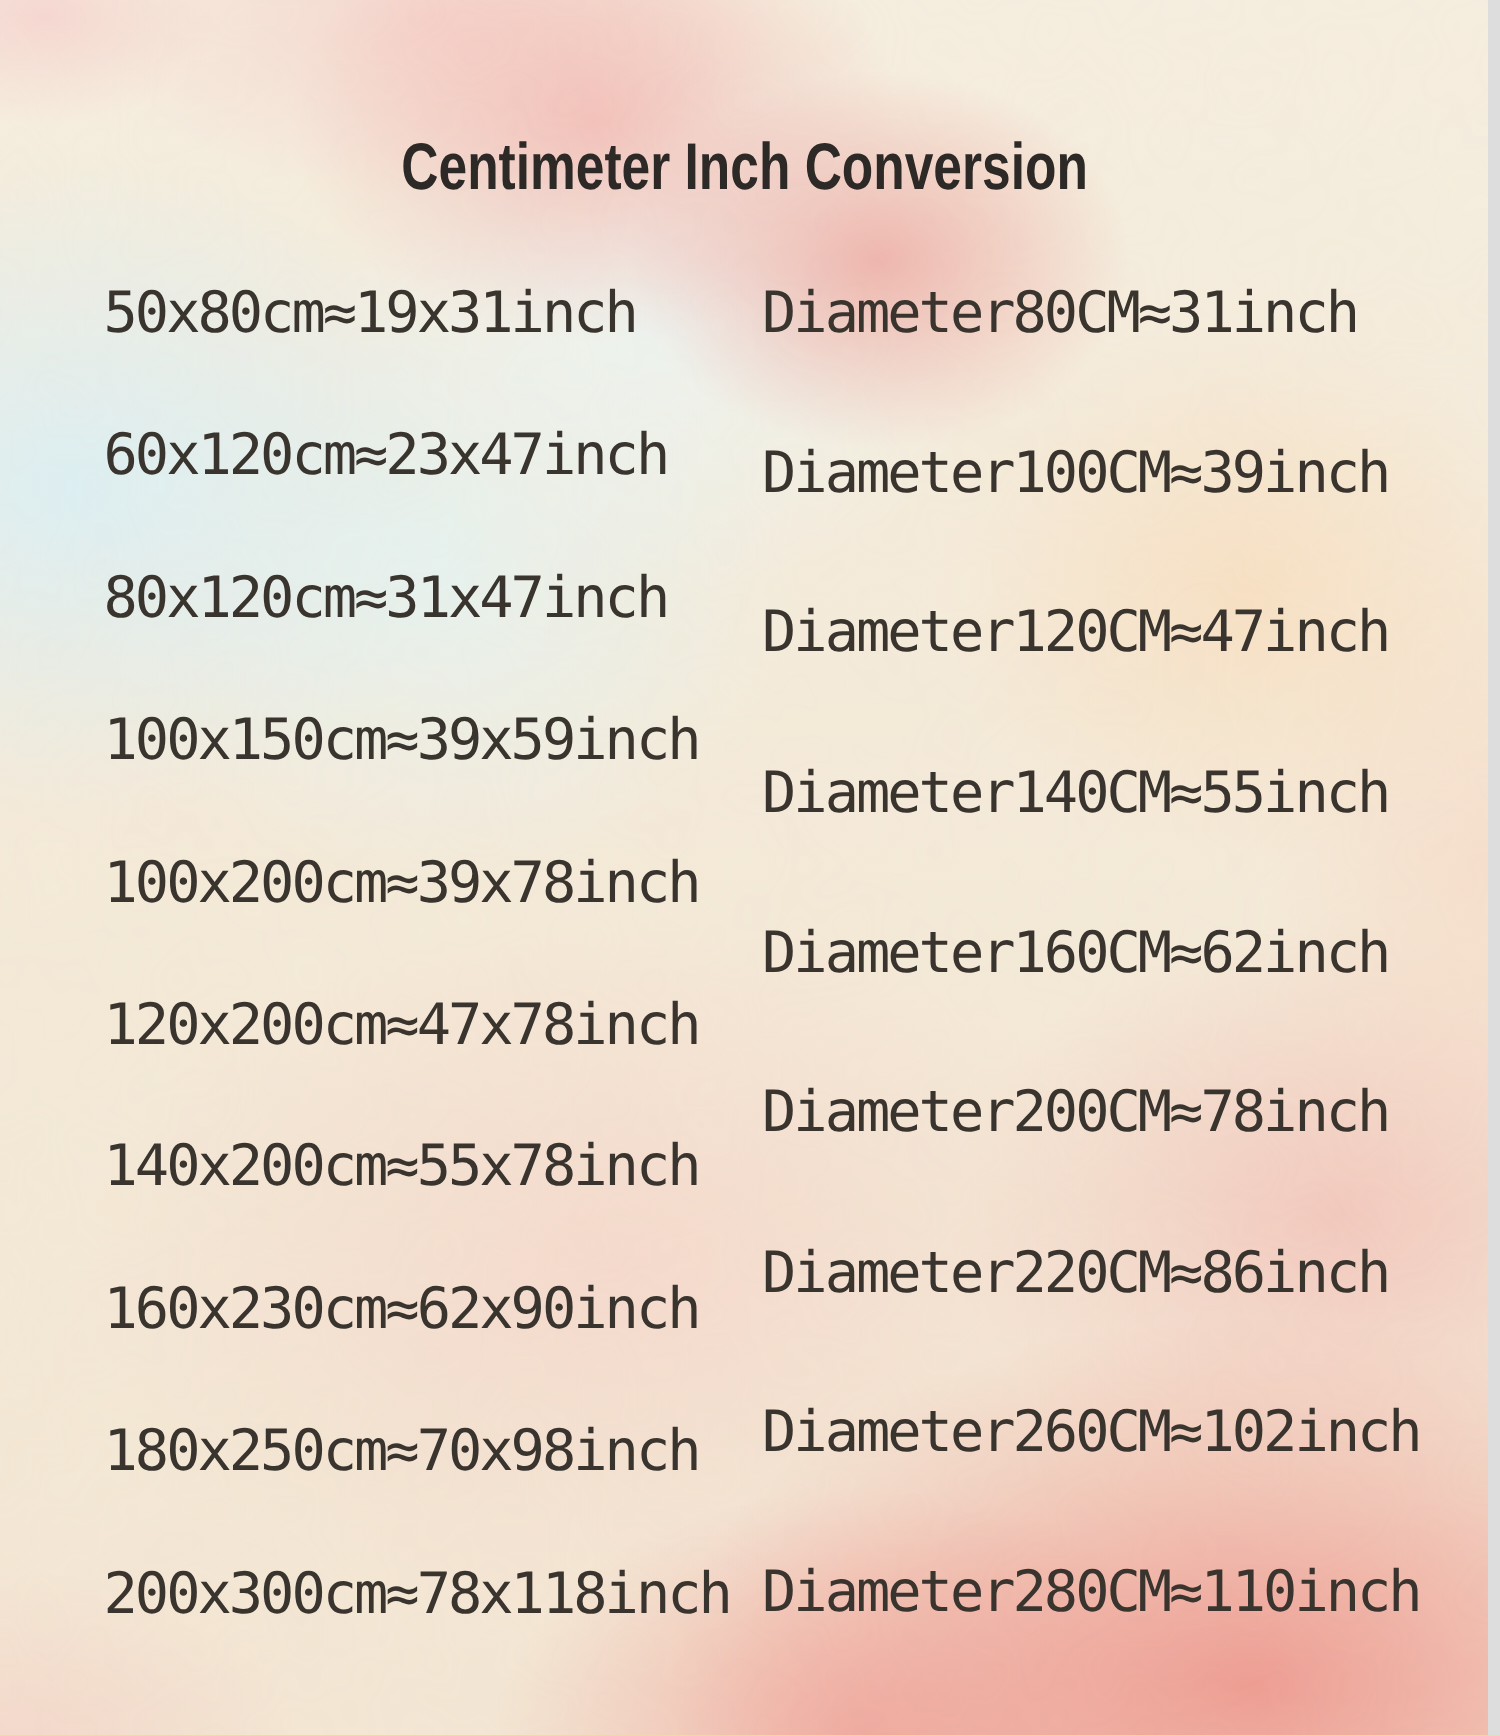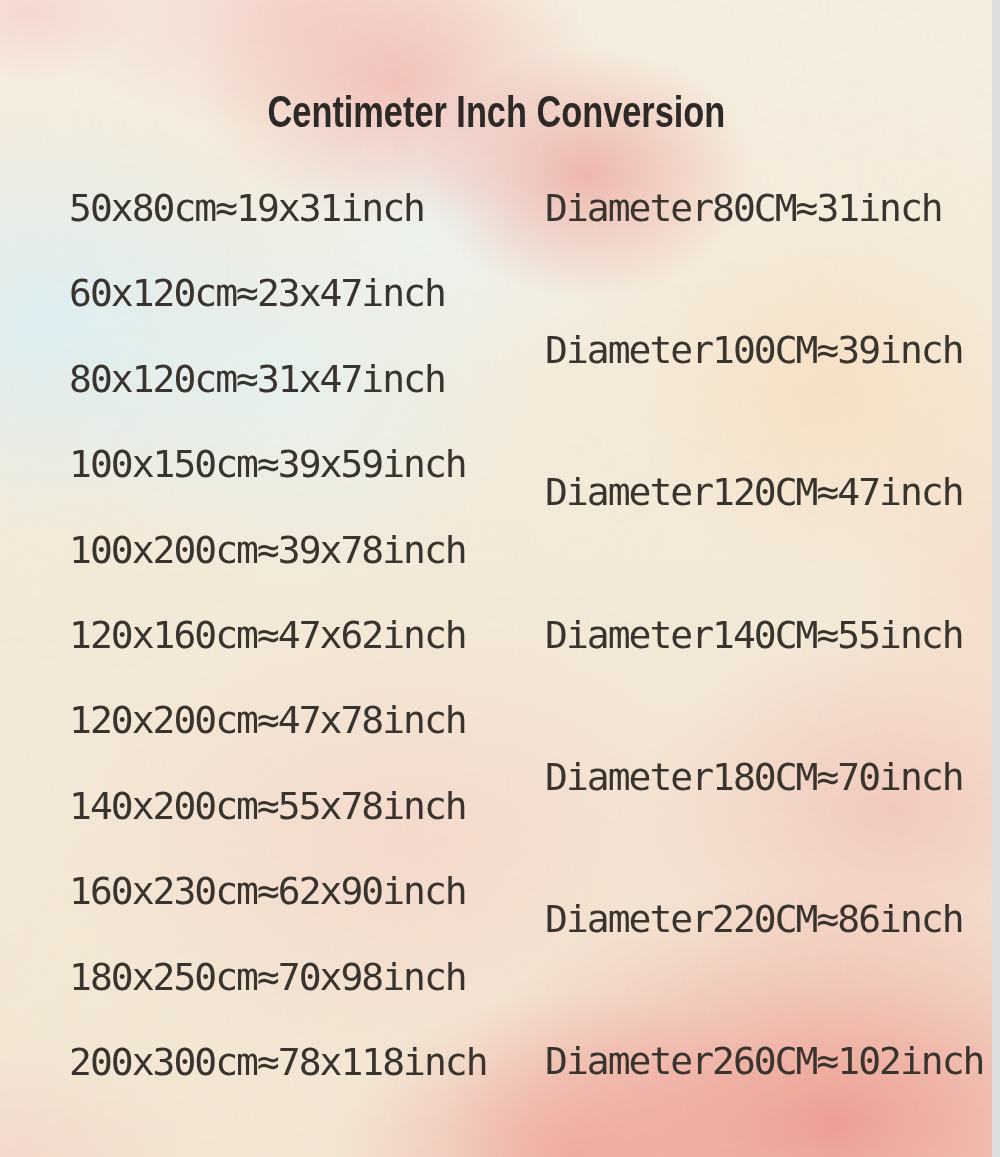--- a/index.html
+++ b/index.html
@@ -62,21 +62,21 @@
     flex-direction: column;
     justify-content: space-between;
     font-family: "DejaVu Sans Mono", monospace;
     font-size: 38px;
     line-height: 1.1;
     letter-spacing: -2px;
     color: var(--text-color, #3a342f);
     white-space: nowrap;
   }
   .col-left  { left: 69px;  top: 188px; height: 896px; }
-  .col-right { left: 545px; top: 188px; height: 895px; }
+  .col-right { left: 508px; top: 188px; height: 895px; }
   .row { display: block; }
 </style>
 </head>
 <body>
 
 <div class="canvas">
 
   <div class="bg"></div>
 
   <svg class="noise" width="1000" height="1157" aria-hidden="true">
@@ -100,21 +100,20 @@
 
       <div class="row">60x120cm≈23x47inch</div>
 
       <div class="row">80x120cm≈31x47inch</div>
 
 
       <div class="row">100x150cm≈39x59inch</div>
 
       <div class="row">100x200cm≈39x78inch</div>
 
-      <div class="row">120x160cm≈47x62inch</div>
 
       <div class="row">120x200cm≈47x78inch</div>
 
       <div class="row">140x200cm≈55x78inch</div>
 
       <div class="row">160x230cm≈62x90inch</div>
 
       <div class="row">180x250cm≈70x98inch</div>
 
 
@@ -125,24 +124,26 @@
   <div class="col col-right">
 
       <div class="row">Diameter80CM≈31inch</div>
 
       <div class="row">Diameter100CM≈39inch</div>
 
       <div class="row">Diameter120CM≈47inch</div>
 
       <div class="row">Diameter140CM≈55inch</div>
 
+      <div class="row">Diameter160CM≈62inch</div>
 
-      <div class="row">Diameter180CM≈70inch</div>
 
+      <div class="row">Diameter200CM≈78inch</div>
 
       <div class="row">Diameter220CM≈86inch</div>
 
 
       <div class="row">Diameter260CM≈102inch</div>
 
+      <div class="row">Diameter280CM≈110inch</div>
     </div>
 
 </div>
 
 </body></html>

